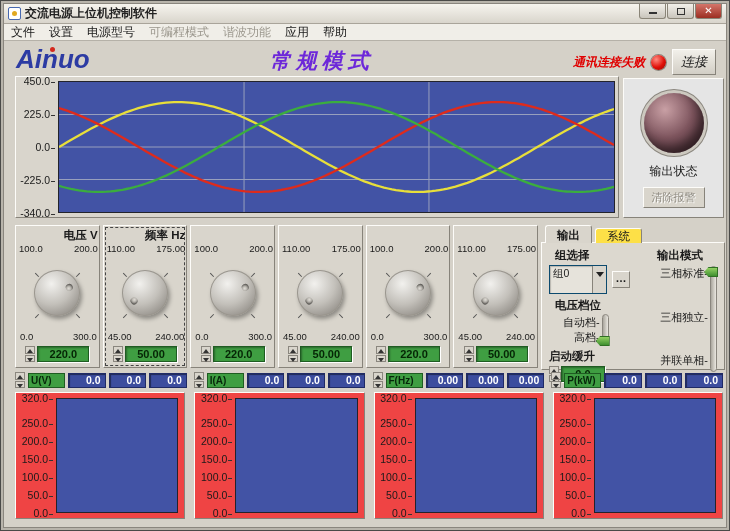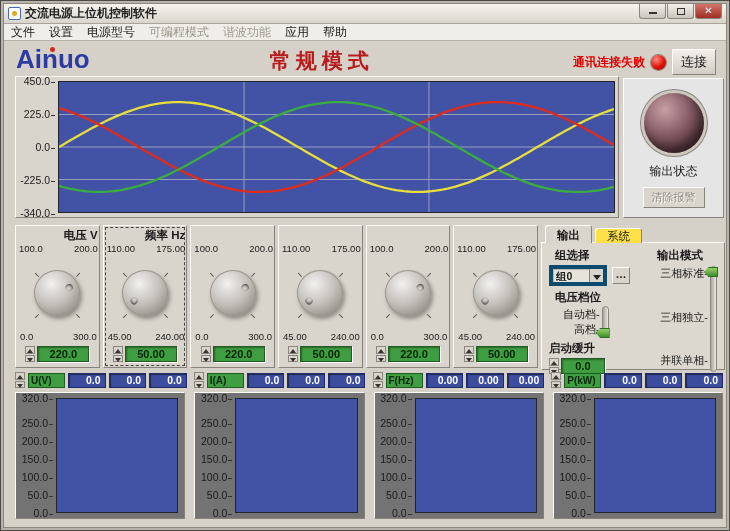--- a/index.html
+++ b/index.html
@@ -24,25 +24,25 @@
   .wbtn .bar{width:8px;height:2px;background:#333;margin-top:4px;}
   .wbtn .box{width:8px;height:7px;border:1px solid #333;}
   .wbtn.close{background:linear-gradient(#d4756a,#9c2e22);color:#fff;font-size:10px;font-weight:bold;line-height:1;}
 
   
   .menubar{height:17px;display:flex;align-items:center;background:#f0eee8;border-bottom:1px solid #b5b1a8;font-size:12px;}
   .menu-item{padding:1px 7px;white-space:nowrap;}
   .menu-item.disabled{color:#9b978d;}
 
   
-  .header{position:absolute;left:0;top:38px;right:0;height:34px;}
+  .header{position:absolute;left:0;top:38px;right:0;height:34px;font-style:italic;}
   .logo{position:absolute;left:12px;top:2px;font-size:26px;font-weight:bold;color:#2c3ba3;letter-spacing:0px;}
   .logo .idot{position:absolute;left:34px;top:3px;width:5px;height:5px;border-radius:50%;background:#d42a1e;}
   .mode-title{position:absolute;left:44%;top:5px;transform:translateX(-50%);
-    font-size:21px;font-weight:bold;color:#b91c1c;letter-spacing:5px;white-space:nowrap;}
+    font-size:21px;font-weight:bold;color:#6d28d9;letter-spacing:5px;white-space:nowrap;}
   .comm{position:absolute;right:10px;top:7px;display:flex;align-items:center;gap:6px;}
   .comm-text{font-size:12px;font-weight:bold;color:#e00000;white-space:nowrap;}
   .led{width:15px;height:15px;border-radius:50%;background:radial-gradient(circle at 35% 30%,#ff8a80,#e01008 55%,#8f0a05);box-shadow:0 0 0 1px #8a867e;}
   .connect-btn{min-width:40px;height:21px;background:linear-gradient(#f2f0ea,#d2cec5);font-size:13px;padding:12px 8px;cursor:default;display:flex;align-items:center;justify-content:center;}
 
   
   .scope-panel{position:absolute;left:11px;top:72px;width:604px;height:142px;background:#d9d5cc;padding:4px 3px 4px 0;}
   .scope-inner{display:flex;height:100%;}
   .scope-ylabels{position:relative;width:42px;flex:0 0 auto;}
   .ytick{position:absolute;right:3px;transform:translateY(-50%);font-size:10.5px;white-space:nowrap;}
@@ -88,21 +88,21 @@
   
   .right-panel{position:absolute;left:537px;top:221px;width:184px;height:145px;}
   .tabs{display:flex;height:18px;padding-left:4px;gap:3px;position:relative;z-index:2;}
   .tab{padding:2px 11px 0;font-size:11.5px;font-weight:bold;background:#d9d5cc;border:1px solid #87837a;border-bottom:none;border-radius:3px 3px 0 0;border-top-color:#fdfcf9;border-left-color:#fdfcf9;}
   .tab.inactive{margin-top:3px;background:#fde047;font-weight:normal;padding-top:0;}
   .rp-body{position:absolute;left:0;right:0;top:17px;bottom:0;background:#dcd8cf;padding:5px 7px 4px 7px;display:flex;gap:4px;justify-content:space-between;}
   .rp-left{width:96px;display:flex;flex-direction:column;}
   .rp-right{flex:1;display:flex;flex-direction:column;align-items:flex-end;}
   .blab{font-size:11.5px;font-weight:bold;white-space:nowrap;}
   .gs-row{display:flex;gap:5px;margin:2px 0 4px 0;align-items:center;}
-  .dropdown{width:58px;height:21px;border:4px solid #0c4a6e;background:#e6e3db;display:flex;box-shadow:inset 1px 1px 1px rgba(0,0,0,.2);font-weight:bold;}
+  .dropdown{width:58px;height:29px;border:1px solid #0c4a6e;background:#e6e3db;display:flex;box-shadow:inset 1px 1px 1px rgba(0,0,0,.2);}
   .dd-text{flex:1;font-size:10.5px;line-height:15px;padding-left:3px;}
   .dd-btn{width:14px;background:#d9d5cc;border-left:1px solid #87837a;position:relative;}
   .dd-btn::after{content:"";position:absolute;left:3px;top:6px;border:4px solid transparent;border-bottom:0;border-top:5px solid #222;}
   .more-btn{width:18px;height:17px;background:#d9d5cc;font-size:11px;font-weight:bold;line-height:13px;text-align:center;}
   .vg{display:flex;align-items:center;margin:1px 0 3px 14px;}
   .vlabels{display:flex;flex-direction:column;justify-content:space-between;font-size:11px;text-align:right;}
   .vg .vlabels{height:30px;}
   .track{width:7px;background:linear-gradient(90deg,#aaa69d,#eae7e0);border:1px solid #8a867e;border-radius:4px;position:relative;margin-left:2px;}
   .vg .track{height:32px;}
   .handle{position:absolute;left:-7px;width:14px;height:10px;
@@ -116,21 +116,21 @@
 
   
   .mstrip{position:absolute;left:11px;top:367px;width:708px;height:18px;display:flex;gap:7px;}
   .mgroup{flex:1;display:flex;align-items:center;gap:3px;}
   .mlabel{width:37px;height:15px;background:#3f9e42;border:1px solid #1f5c22;font-size:10px;font-weight:bold;line-height:13px;padding-left:2px;color:#06260a;white-space:nowrap;overflow:hidden;}
   .mcell{flex:1;height:15px;background:#3c4d9e;border:1px solid #1f2a66;box-shadow:inset 1px 1px 1px rgba(0,0,0,.45);
     color:#fff;font-size:10.5px;font-weight:bold;text-align:right;padding-right:4px;line-height:13px;}
 
   
   .bcharts{position:absolute;left:11px;top:388px;width:708px;height:127px;display:flex;gap:9px;}
-  .bchart{flex:1;background:#737373;padding:5px 6px 5px 0;display:flex;}
+  .bchart{flex:1;background:#ef4444;padding:5px 6px 5px 0;display:flex;}
   .b-ylabels{position:relative;width:40px;flex:0 0 auto;font-size:10.5px;}
 </style>
 </head>
 <body>
 
 <div class="window">
   <div class="inner">
 
     <div class="titlebar">
       <div class="app-icon"></div>

